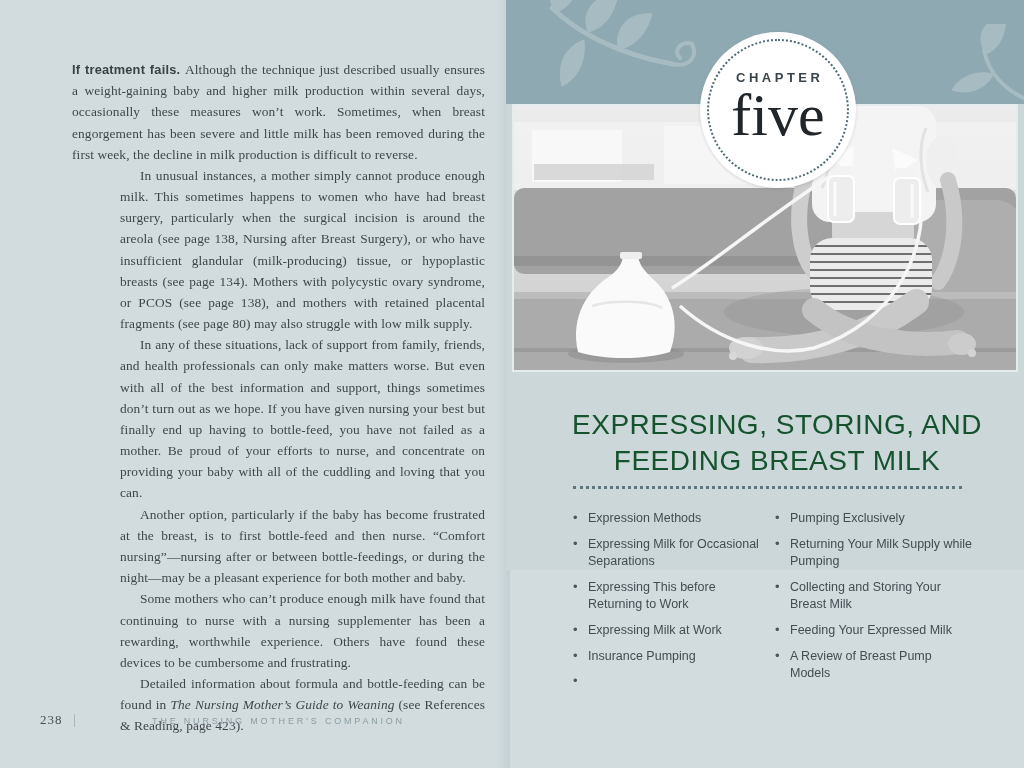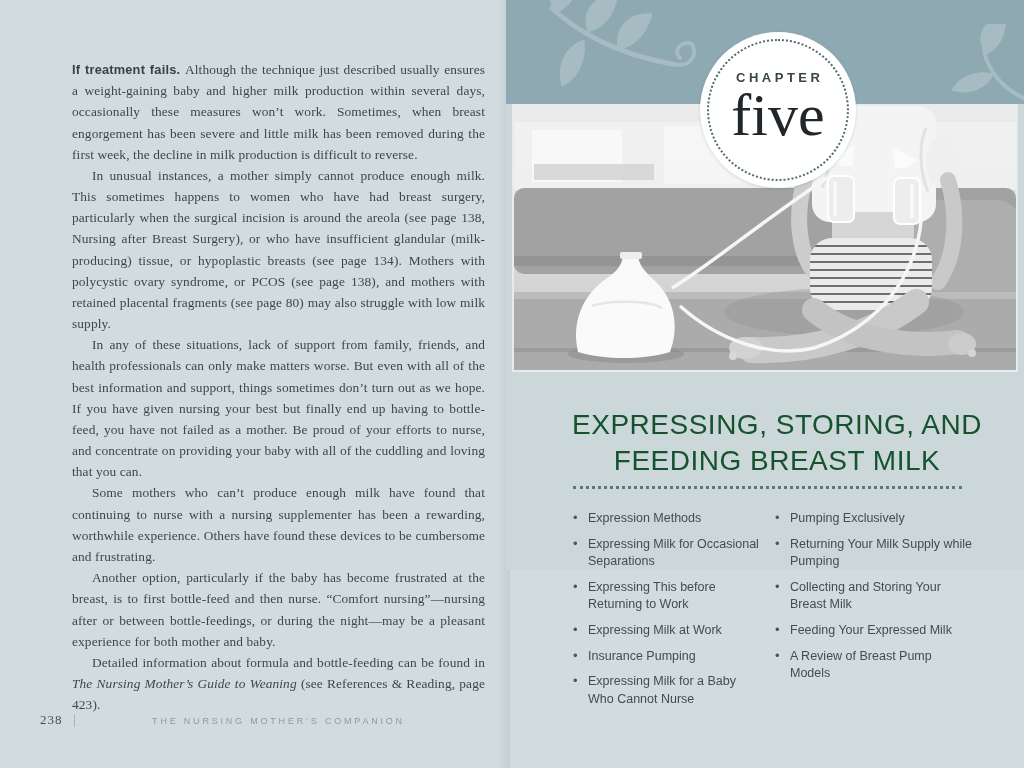--- a/index.html
+++ b/index.html
@@ -16,21 +16,21 @@
   .spine-shadow{
     position:absolute;right:0;top:0;width:14px;height:768px;
     background:linear-gradient(to right, rgba(120,140,150,0), rgba(110,130,142,.14));
   }
   .body-text{
     position:absolute;left:68px;top:59px;width:413px;
     color:#3f464b;font-size:13.4px;line-height:1.58;text-align:justify;
     letter-spacing:.1px;
   }
   .body-para{margin:0;}
-  .body-para.indent{text-indent:20px;}
+  .body-para.indent{text-indent:20px;margin-left:48px;}
   .seg-lead{
     font-family:"Liberation Sans", sans-serif;font-weight:bold;
     font-size:12.8px;color:#3a4145;letter-spacing:.2px;
   }
   .seg-italic{font-style:italic;}
   .footer{
     position:absolute;top:712px;height:18px;
     font-size:13px;color:#4c555a;
   }
   .footer-left{left:0;width:506px;}
@@ -107,22 +107,22 @@
   .footer-right{left:506px;width:518px;}
 </style>
 </head>
 <body>
 
 <div class="page-left">
   <div class="body-text" id="body-text">
       <p class="body-para"><span class="seg-lead">If treatment fails. </span><span class="seg-normal">Although the technique just described usually ensures a weight-gaining baby and higher milk production within several days, occasionally these measures won’t work. Sometimes, when breast engorgement has been severe and little milk has been removed during the first week, the decline in milk production is difficult to reverse.</span></p>
       <p class="body-para indent"><span class="seg-normal">In unusual instances, a mother simply cannot produce enough milk. This sometimes happens to women who have had breast surgery, particularly when the surgical incision is around the areola (see page 138, Nursing after Breast Surgery), or who have insufficient glandular (milk-producing) tissue, or hypoplastic breasts (see page 134). Mothers with polycystic ovary syndrome, or PCOS (see page 138), and mothers with retained placental fragments (see page 80) may also struggle with low milk supply.</span></p>
       <p class="body-para indent"><span class="seg-normal">In any of these situations, lack of support from family, friends, and health professionals can only make matters worse. But even with all of the best information and support, things sometimes don’t turn out as we hope. If you have given nursing your best but finally end up having to bottle-feed, you have not failed as a mother. Be proud of your efforts to nurse, and concentrate on providing your baby with all of the cuddling and loving that you can.</span></p>
+      <p class="body-para indent"><span class="seg-normal">Another option, particularly if the baby has become frustrated at the breast, is to first bottle-feed and then nurse. “Comfort nursing”—nursing after or between bottle-feedings, or during the night—may be a pleasant experience for both mother and baby.</span></p>
       <p class="body-para indent"><span class="seg-normal">Some mothers who can’t produce enough milk have found that continuing to nurse with a nursing supplementer has been a rewarding, worthwhile experience. Others have found these devices to be cumbersome and frustrating.</span></p>
-      <p class="body-para indent"><span class="seg-normal">Another option, particularly if the baby has become frustrated at the breast, is to first bottle-feed and then nurse. “Comfort nursing”—nursing after or between bottle-feedings, or during the night—may be a pleasant experience for both mother and baby.</span></p>
       <p class="body-para indent"><span class="seg-normal">Detailed information about formula and bottle-feeding can be found in </span><span class="seg-italic">The Nursing Mother’s Guide to Weaning</span><span class="seg-normal"> (see References &amp; Reading, page 423).</span></p>
     </div>
   <div class="footer footer-left">
     <span class="page-num left">238</span>
     <span class="footer-divider" style="left:70px;"></span>
     <span class="running-title">THE NURSING MOTHER’S COMPANION</span>
   </div>
   <div class="spine-shadow"></div>
 </div>
 
@@ -244,21 +244,21 @@
 
   <div class="dotted-rule"></div>
 
   <div class="toc">
     <ul class="toc-col-left" id="toc-left">
         <li><span class="bullet">•</span><span>Expression Methods</span></li>
         <li><span class="bullet">•</span><span>Expressing Milk for Occasional Separations</span></li>
         <li><span class="bullet">•</span><span>Expressing This before Returning to Work</span></li>
         <li><span class="bullet">•</span><span>Expressing Milk at Work</span></li>
         <li><span class="bullet">•</span><span>Insurance Pumping</span></li>
-        <li><span class="bullet">•</span><span>Expressing Milk for a Baby Who Cannot Nurse</span></li>
+        <li><span class="bullet">•</span></li>
       </ul>
     <ul class="toc-col-right" id="toc-right">
         <li><span class="bullet">•</span><span>Pumping Exclusively</span></li>
         <li><span class="bullet">•</span><span>Returning Your Milk Supply while Pumping</span></li>
         <li><span class="bullet">•</span><span>Collecting and Storing Your Breast Milk</span></li>
         <li><span class="bullet">•</span><span>Feeding Your Expressed Milk</span></li>
         <li><span class="bullet">•</span><span>A Review of Breast Pump Models</span></li>
       </ul>
   </div>
 

